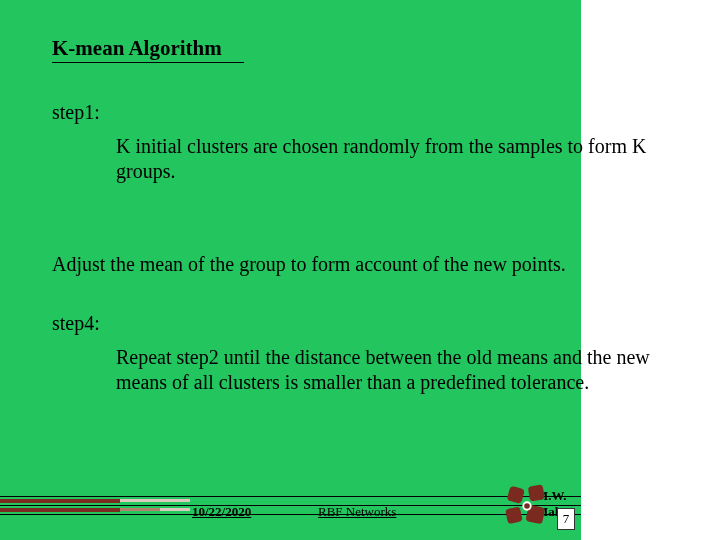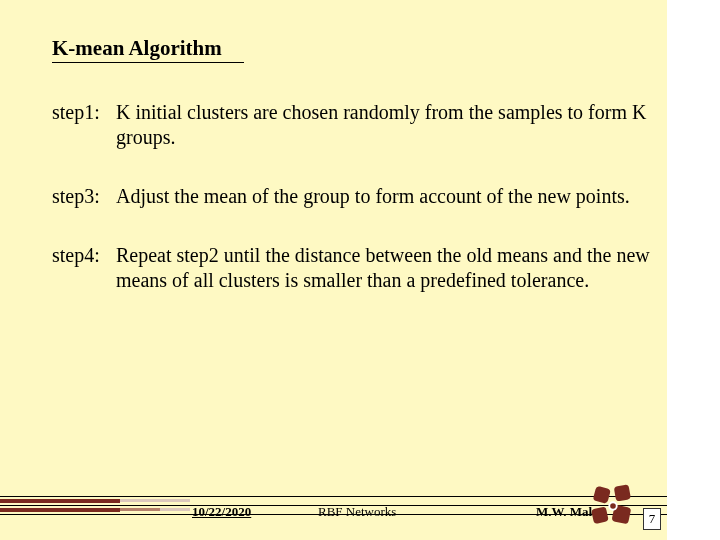--- a/index.html
+++ b/index.html
@@ -1,51 +1,50 @@
 <!DOCTYPE html>
 <html><head>
 <meta charset="utf-8">
 <style>
   * { box-sizing: border-box; margin: 0; padding: 0; }
   html, body { width: 720px; height: 540px; background: #fff; font-family: "Times New Roman", Times, serif; }
-  .slide { position: relative; width: 667px; height: 540px; background: #fef9c3; }
+  .slide { position: relative; width: 581px; height: 540px; background: #22c55e; }
   .title { position: absolute; left: 52px; top: 36px; font-size: 21px; font-weight: bold; color: #000; }
   .title-underline { position: absolute; left: 52px; top: 62px; width: 192px; height: 1px; background: #000; }
   .body { position: absolute; left: 52px; top: 100px; width: 630px; font-size: 20px; color: #000; line-height: 1.25; }
   .step { display: flex; margin-bottom: 34px; }
   .step-label { width: 64px; flex: 0 0 64px; }
-  .step-text { flex: 1; }
+  .step-text { flex: 1; margin-top: 34px; }
   .footer-lines { position: absolute; left: 0; right: 0; bottom: 22px; }
   .line-block { position: relative; height: 22px; }
   .bar-dk { position: absolute; left: 0; height: 4px; background: #7a2a1f; }
   .bar-md { position: absolute; left: 0; height: 3px; background: #b4806a; }
   .bar-lt { position: absolute; left: 0; height: 3px; background: #dcc8bc; }
   .thin-line { position: absolute; left: 0; right: 0; height: 1px; background: #000; }
   .footer-text { position: absolute; bottom: 20px; font-size: 13px; color: #000; }
   .footer-date { left: 192px; font-weight: bold; text-decoration: underline; }
-  .footer-center { left: 318px; }
+  .footer-center { left: 318px; text-decoration: underline; }
   .footer-author { left: 536px; font-weight: bold; }
   .pagenum-box { position: absolute; right: 6px; bottom: 10px; width: 18px; height: 22px; border: 1px solid #333; background: #fff; display: flex; align-items: center; justify-content: center; font-size: 13px; }
   .logo { position: absolute; right: 26px; bottom: 6px; width: 56px; height: 56px; }
   .logo svg { width: 56px; height: 56px; }
 </style>
 </head>
 <body>
 <div class="slide">
 
   <div class="title">K-mean Algorithm</div>
   <div class="title-underline"></div>
 
   <div class="body">
     <div class="step">
       <div class="step-label">step1:</div>
       <div class="step-text">K initial clusters are chosen randomly from the samples to form K  groups.</div>
     </div>
     <div class="step">
-      <div class="step-label">step3:</div>
       <div class="step-text">Adjust the mean of the group to form account of the new points.</div>
     </div>
     <div class="step">
       <div class="step-label">step4:</div>
       <div class="step-text">Repeat step2 until the distance between the old means and the new means of all clusters is smaller than a predefined tolerance.</div>
     </div>
   </div>
 
   <div class="footer-lines">
     <div class="line-block">

